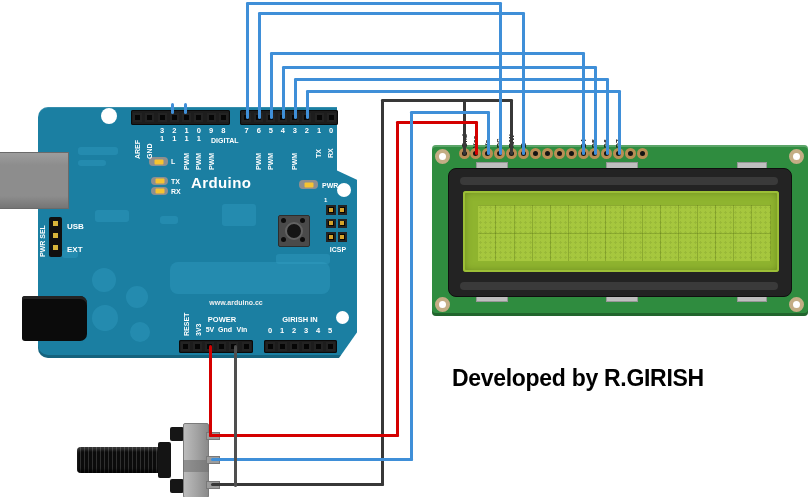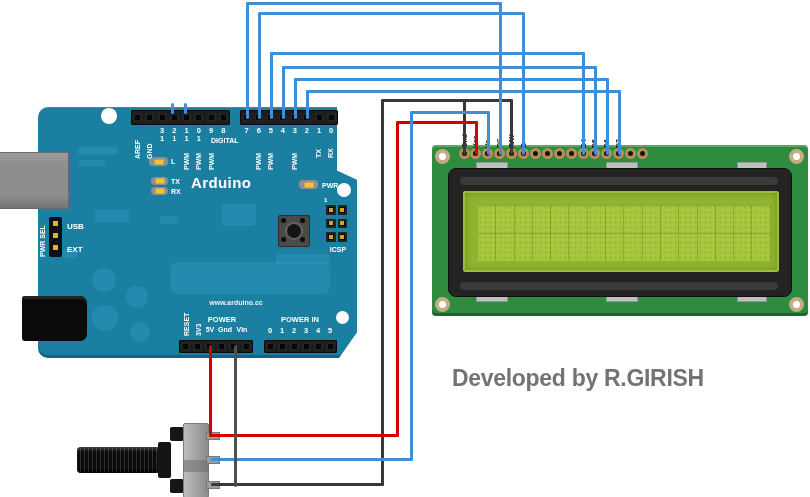--- a/index.html
+++ b/index.html
@@ -65,21 +65,21 @@
             border:1px solid #7b7b7b;border-radius:2px;}
   #pot-band{left:183px;top:460px;width:26px;height:12px;background:rgba(110,110,110,.55);}
   .pottab{position:absolute;left:170px;width:14px;height:14px;background:#161616;border-radius:2px;}
   #pot-shaftbase{left:158px;top:442px;width:13px;height:36px;background:#141414;border-radius:2px;}
   #pot-shaft{left:77px;top:447px;width:82px;height:26px;border-radius:4px 0 0 4px;
              background:repeating-linear-gradient(90deg,#0b0b0b 0 3px,#303030 3px 4px);
              box-shadow:inset 0 3px 3px rgba(255,255,255,.18), inset 0 -3px 3px rgba(0,0,0,.6);}
   .pterm{position:absolute;left:206px;width:12px;height:6px;background:#9c9c9c;border:1px solid #787878;}
   
   #pot-label{left:74px;top:401px;color:#0d0d0d;font:bold 27px/30px "Liberation Sans",sans-serif;}
-  #credit{left:452px;top:364px;color:#737373;font:bold 23px/28px "Liberation Sans",sans-serif;letter-spacing:-.3px;}
+  #credit{left:452px;top:364px;color:#000000;font:bold 23px/28px "Liberation Sans",sans-serif;letter-spacing:-.3px;}
   
   #wire-layer{left:0;top:0;width:810px;height:497px;z-index:40;pointer-events:none;}
   .wseg{position:absolute;border-radius:1.5px;}
 </style>
 </head>
 <body>
 
 <div id="canvas">
 
   <div class="abs" id="board"></div>
@@ -105,21 +105,21 @@
 
   <div class="strip" id="strip-dl"></div>
   <div class="strip" id="strip-dr"></div>
   <div class="strip" id="strip-pw"></div>
   <div class="strip" id="strip-an"></div>
 
   <div class="abs" id="digital-label">DIGITAL</div>
   <div class="abs" id="brand">Arduino</div>
   <div class="abs" id="site">www.arduino.cc</div>
   <div class="abs" id="power-label">POWER</div>
-  <div class="abs" id="analog-label">POWER IN</div>
+  <div class="abs" id="analog-label">GIRISH IN</div>
   <div class="rowlbl" style="left:200px;top:326px;">5V</div>
   <div class="rowlbl" style="left:215px;top:326px;">Gnd</div>
   <div class="rowlbl" style="left:232px;top:326px;">Vin</div>
   <div class="vl" style="left:182px;top:336px;">RESET</div>
   <div class="vl" style="left:194px;top:336px;">3V3</div>
   <div class="vl" style="left:314px;top:158px;">TX</div>
   <div class="vl" style="left:326px;top:158px;">RX</div>
 
   <div class="pill" style="left:149px;top:157px;width:19px;height:9px;">
       <div></div>

